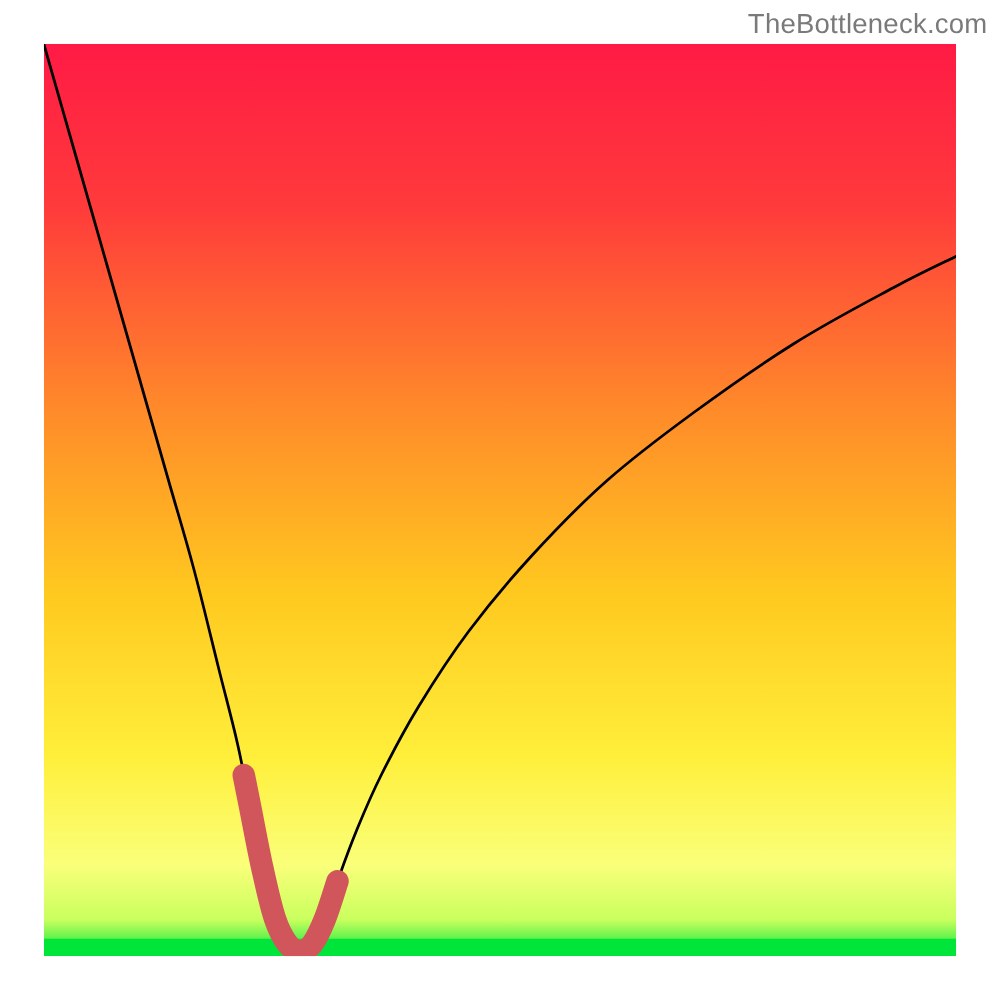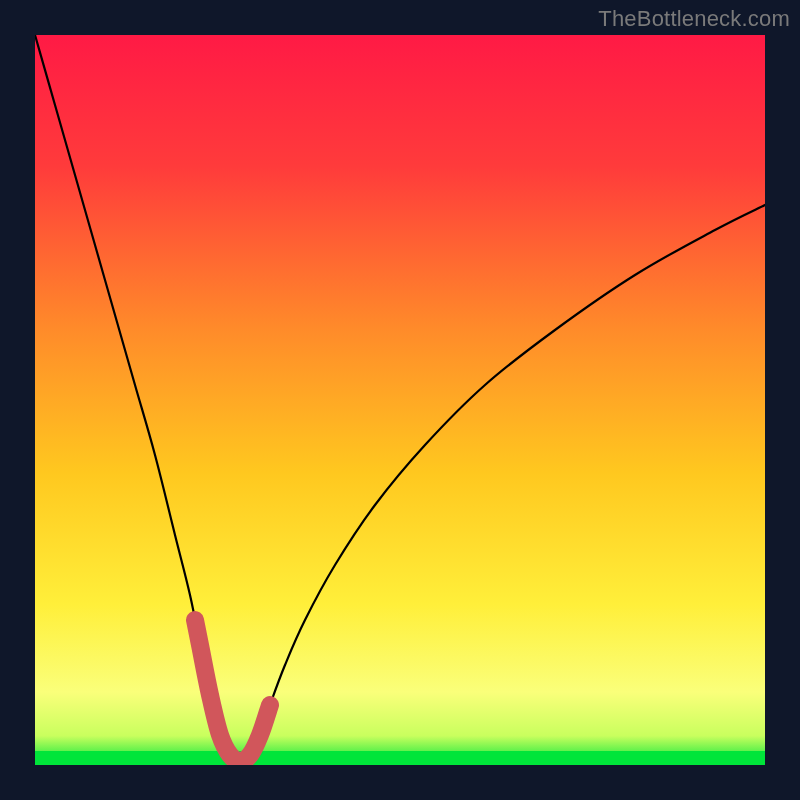--- a/index.html
+++ b/index.html
@@ -9,21 +9,21 @@
     height: 800px;
     background: #000;
     overflow: hidden;
   }
   .frame {
     position: absolute;
     left: 0;
     top: 0;
     width: 800px;
     height: 800px;
-    background: #0f172a;
+    background: #ffffff;
   }
   .plot {
     position: absolute;
     left: 35px;
     top: 35px;
     width: 730px;
     height: 730px;
     overflow: hidden;
   }
   .gradient {

